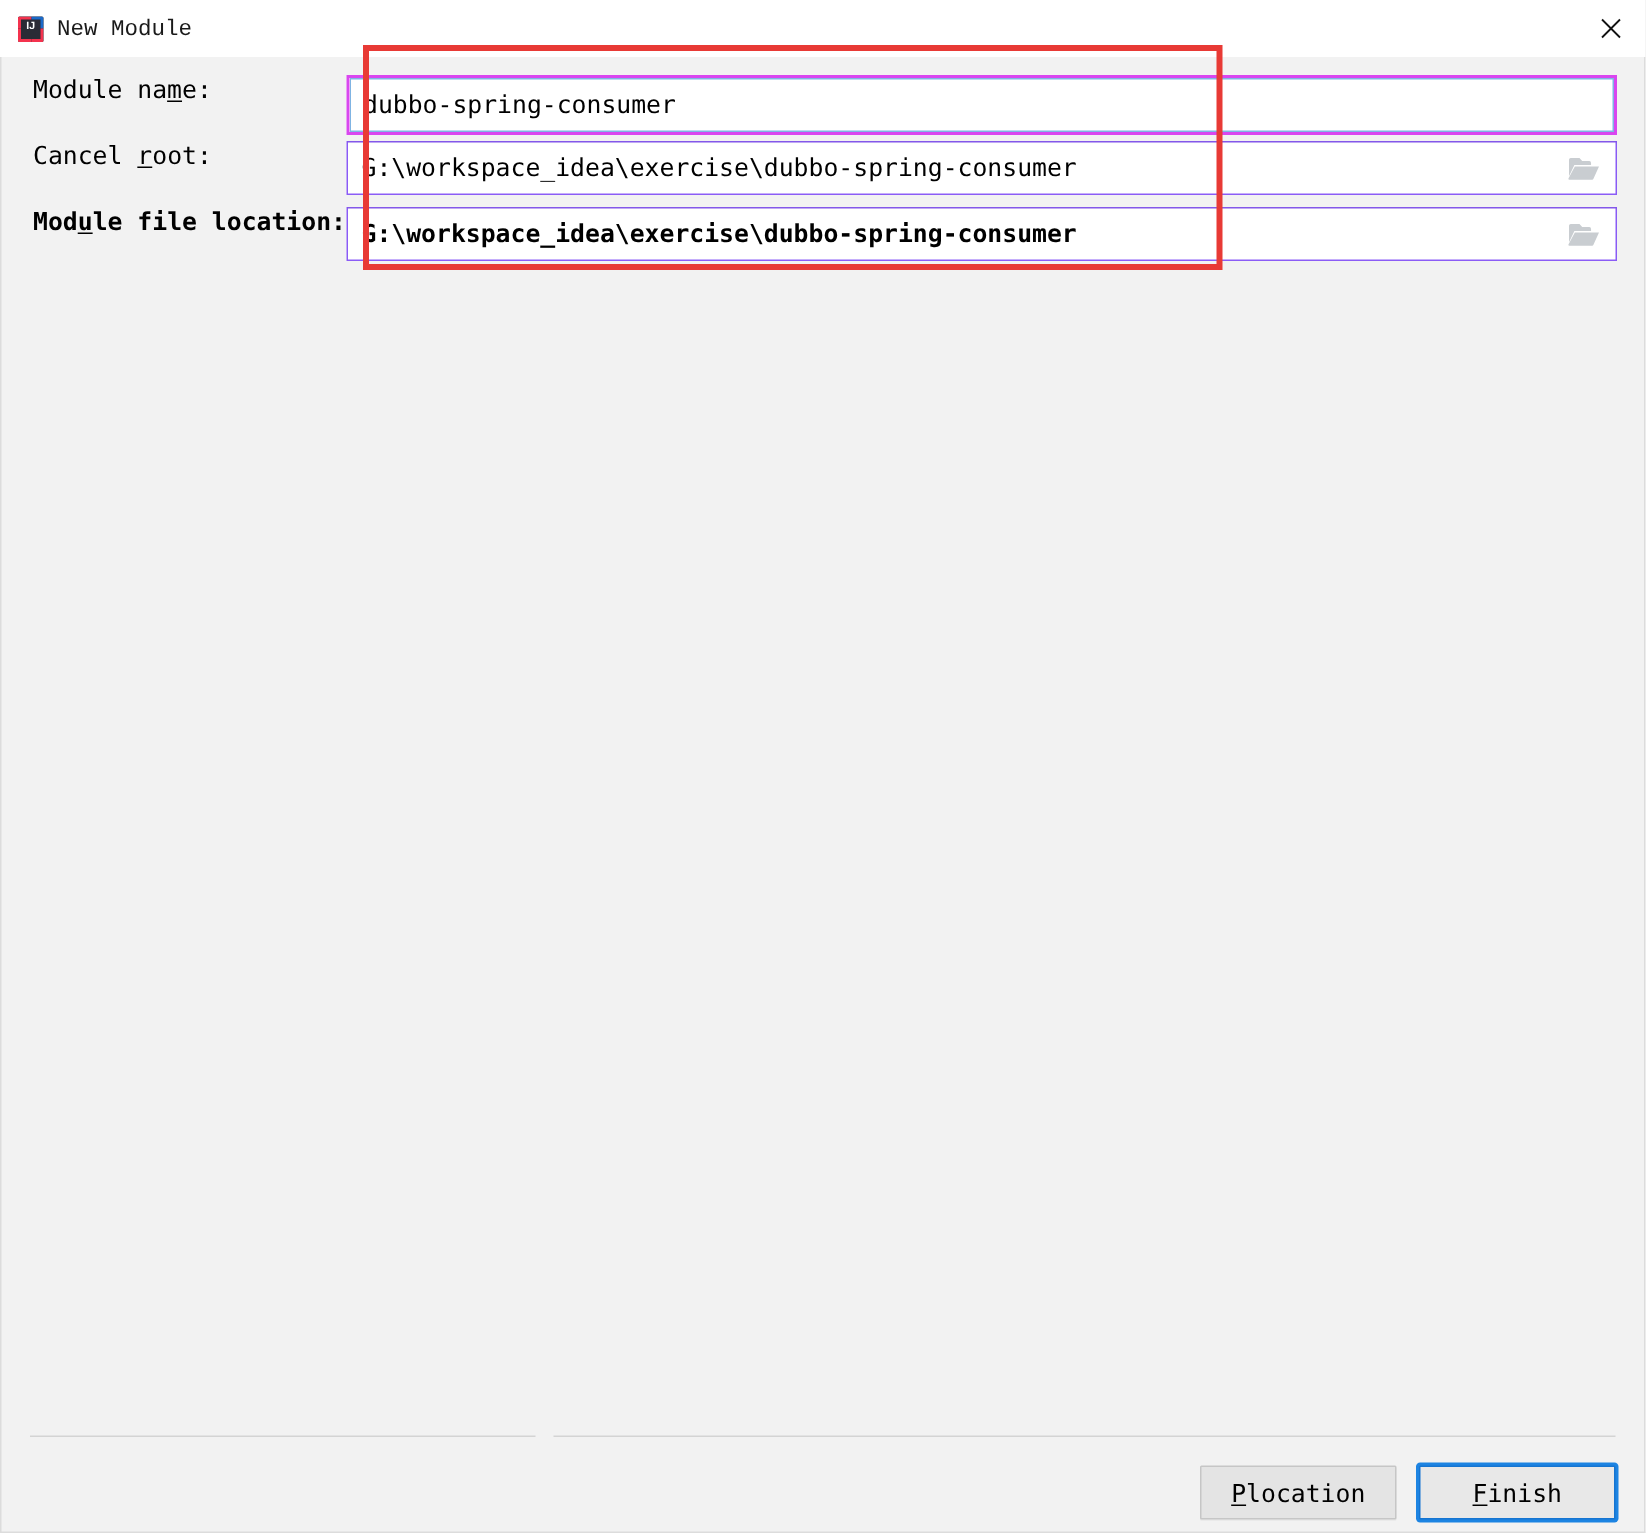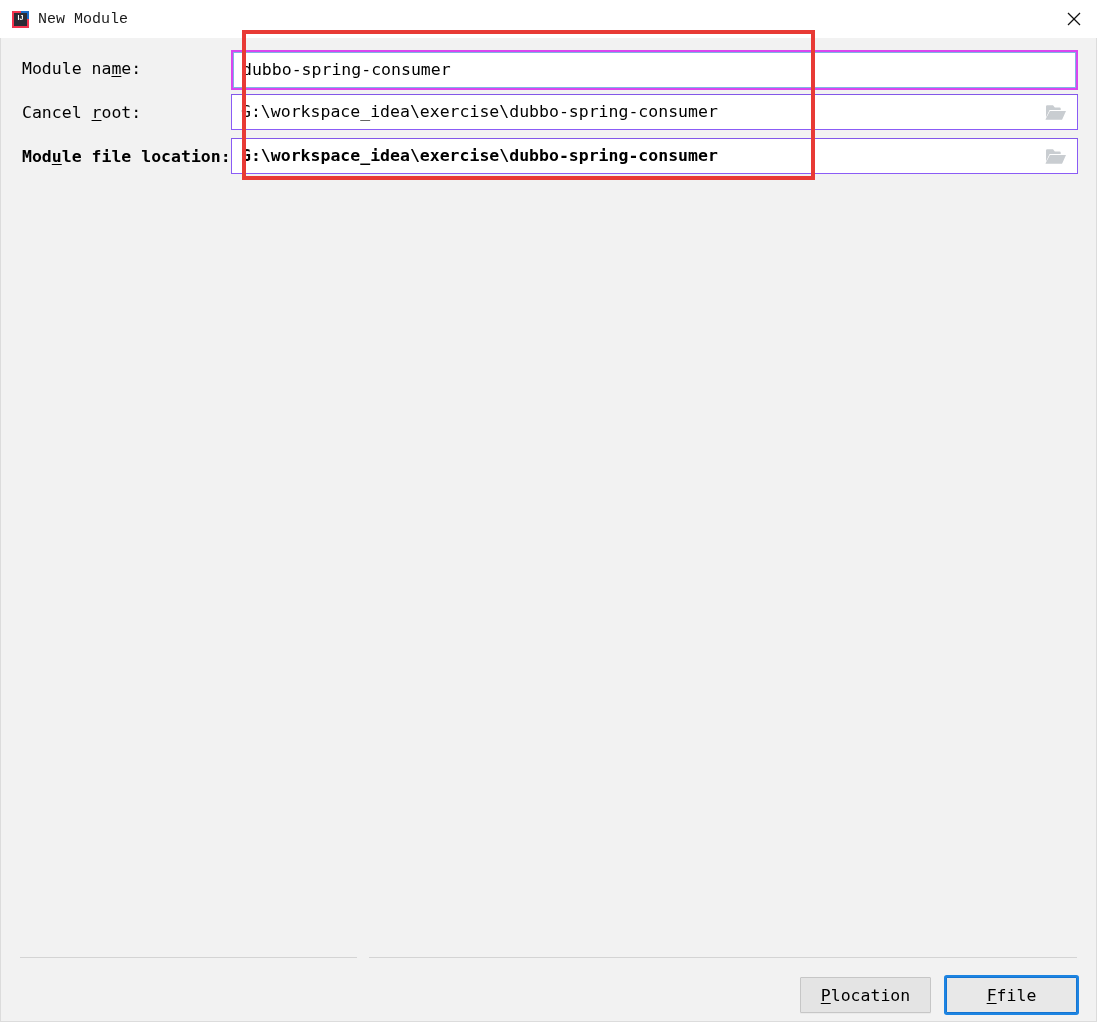--- a/index.html
+++ b/index.html
@@ -91,21 +91,21 @@
     width: 1096px;
     height: 160px;
   }
 
   .form-row {
     position: absolute;
     left: 0;
     width: 1096px;
     height: 36px;
     display: flex;
-    align-items: center;
+    align-items: flex-start;
   }
   #row-module-name     { top: 12px; }
   #row-content-root    { top: 56px; }
   #row-module-file-loc { top: 100px; font-weight: bold; }
 
   .form-label {
     width: 230px;
     padding-left: 21px;
     font-family: "DejaVu Sans Mono", monospace;
     font-size: 16.5px;
@@ -303,21 +303,21 @@
 
     <div class="dlg-button">
         <span></span>
         <span class="mn">P</span>
         <span>location</span>
       </div>
 
     <div class="dlg-button default">
         <span></span>
         <span class="mn">F</span>
-        <span>file</span>
+        <span>inish</span>
       </div>
 
 
 
   </div>
 
 </div>
 
 <div id="red-highlight"></div>
 

